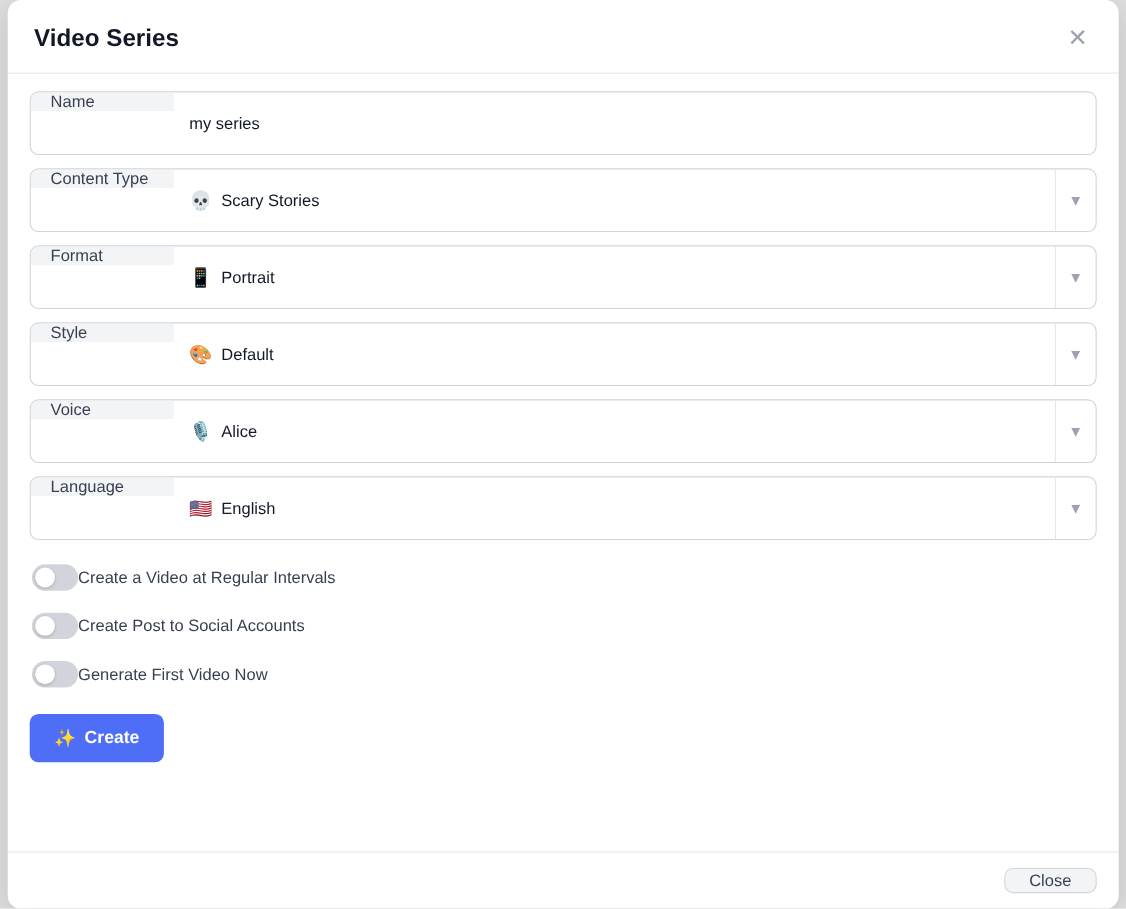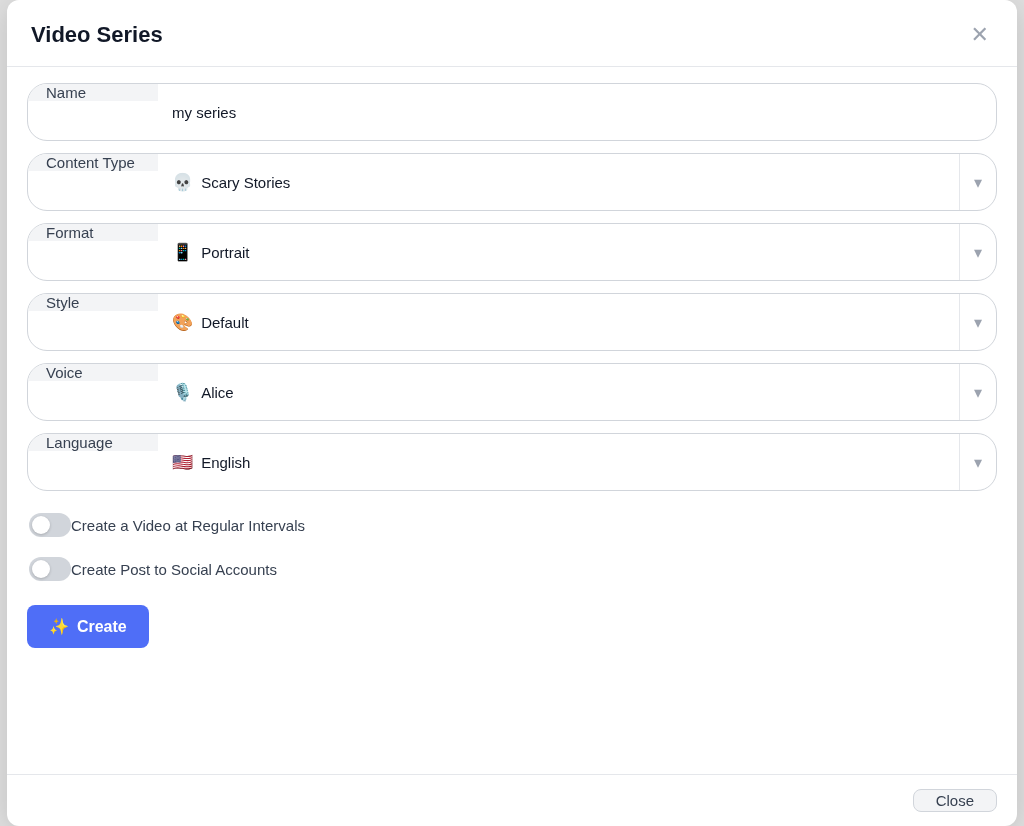--- a/index.html
+++ b/index.html
@@ -55,21 +55,21 @@
       flex: 1;
       display: flex;
       flex-direction: column;
       gap: 0;
     }
 
     .form-row {
       display: flex;
       align-items: center;
       border: 1px solid #d1d5db;
-      border-radius: 20px;
+      border-radius: 8px;
       margin-bottom: 12px;
       background: #fff;
       overflow: hidden;
       min-height: 58px;
     }
 
     .form-label {
       background: #f3f4f6;
       padding: 0 18px;
       font-size: 15px;
@@ -263,20 +263,24 @@
     <div class="toggle-row">
       <button class="toggle" aria-pressed="false"></button>
       <span class="toggle-label">Create a Video at Regular Intervals</span>
     </div>
 
     <div class="toggle-row">
       <button class="toggle" aria-pressed="false"></button>
       <span class="toggle-label">Create Post to Social Accounts</span>
     </div>
 
+    <div class="toggle-row">
+      <button class="toggle" aria-pressed="false"></button>
+      <span class="toggle-label">Generate First Video Now</span>
+    </div>
 
     <button class="create-btn">
       <span>✨</span>
       <span>Create</span>
     </button>
 
   </div>
 
   <div class="modal-footer">
     <button class="footer-close-btn">Close</button>

